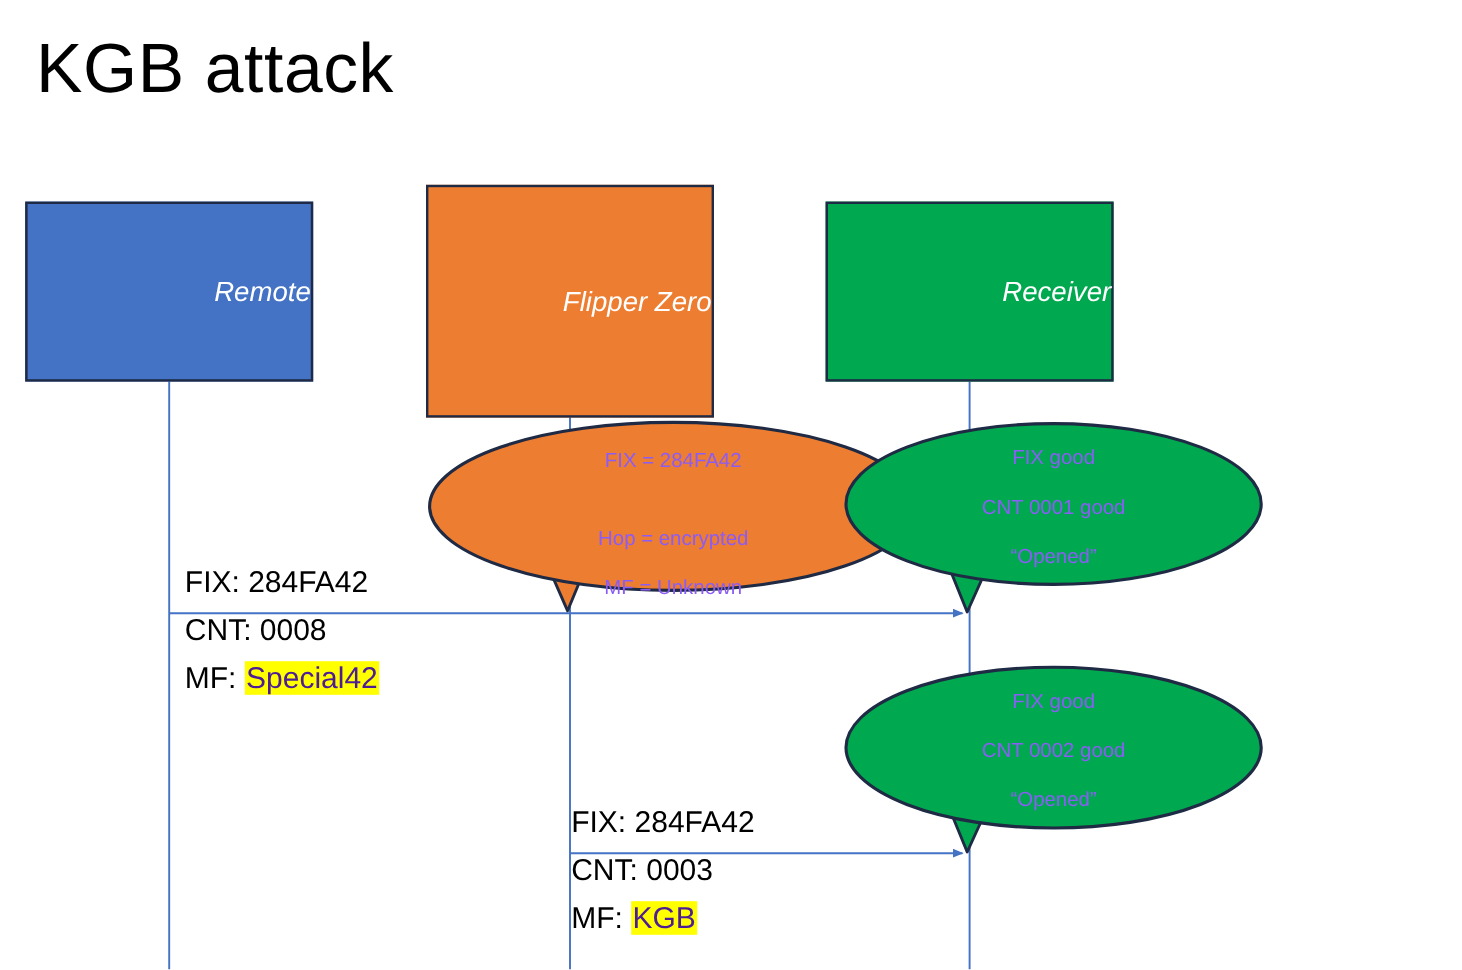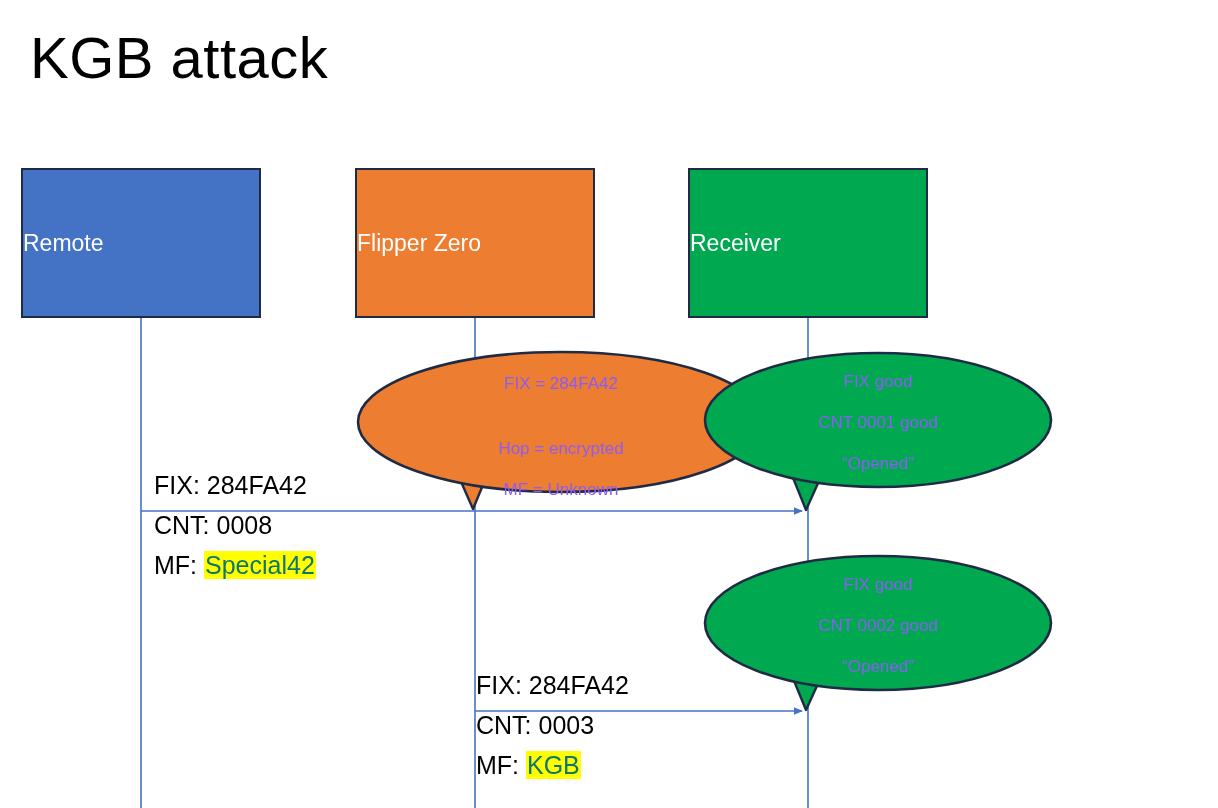--- a/index.html
+++ b/index.html
@@ -46,21 +46,22 @@
     height: 808px;
   }
 
   
   .actor-box {
     position: absolute;
     box-sizing: border-box;
     border: 2px solid #1F2A44;
     display: flex;
     align-items: center;
-    justify-content: flex-start;
+    justify-content: flex-end;
+    font-style: italic;
   }
   .actor-label {
     color: #ffffff;
     font-size: 23px;
     font-weight: 400;
     line-height: 28px;
     text-align: center;
     white-space: nowrap;
   }
 
@@ -79,21 +80,21 @@
   .msg-block {
     position: absolute;
     color: #000000;
     font-size: 25px;
     line-height: 40px;
     white-space: nowrap;
   }
   .msg-line { display: block; height: 40px; }
   .hl {
     background: #FFFF00;
-    color: #0f766e;
+    color: #4c1d95;
     padding: 0 1px;
   }
 </style>
 </head>
 <body>
 
 <div id="slide">
 
   <div class="slide-title">KGB attack</div>
 
@@ -127,21 +128,21 @@
       <path d="M 806,710 L 832,653 L 783,654 Z" fill="#00A94F" stroke="#1F2A44" stroke-width="2.4" stroke-linejoin="round"></path>
       <ellipse cx="878" cy="623" rx="173" ry="67" fill="#00A94F" stroke="#1F2A44" stroke-width="2.6"></ellipse>
     </g>
 
   </svg>
 
   <div class="actor-box" style="left:21px; top:168px; width:240px; height:150px; background:#4472C4;">
     <span class="actor-label">Remote</span>
   </div>
 
-  <div class="actor-box" style="left:355px; top:168px; width:240px; height:150px; background:#ED7D31;">
+  <div class="actor-box" style="left:355px; top:154px; width:240px; height:194px; background:#ED7D31;">
     <span class="actor-label">Flipper Zero</span>
   </div>
 
   <div class="actor-box" style="left:688px; top:168px; width:240px; height:150px; background:#00A94F;">
     <span class="actor-label">Receiver</span>
   </div>
 
   <div class="callout-text" style="left:380px; top:363px; width:362px;">
     <span style="display:block;">FIX = 284FA42</span>
     <span style="display:block;margin-top:24px;">Hop = encrypted</span>

